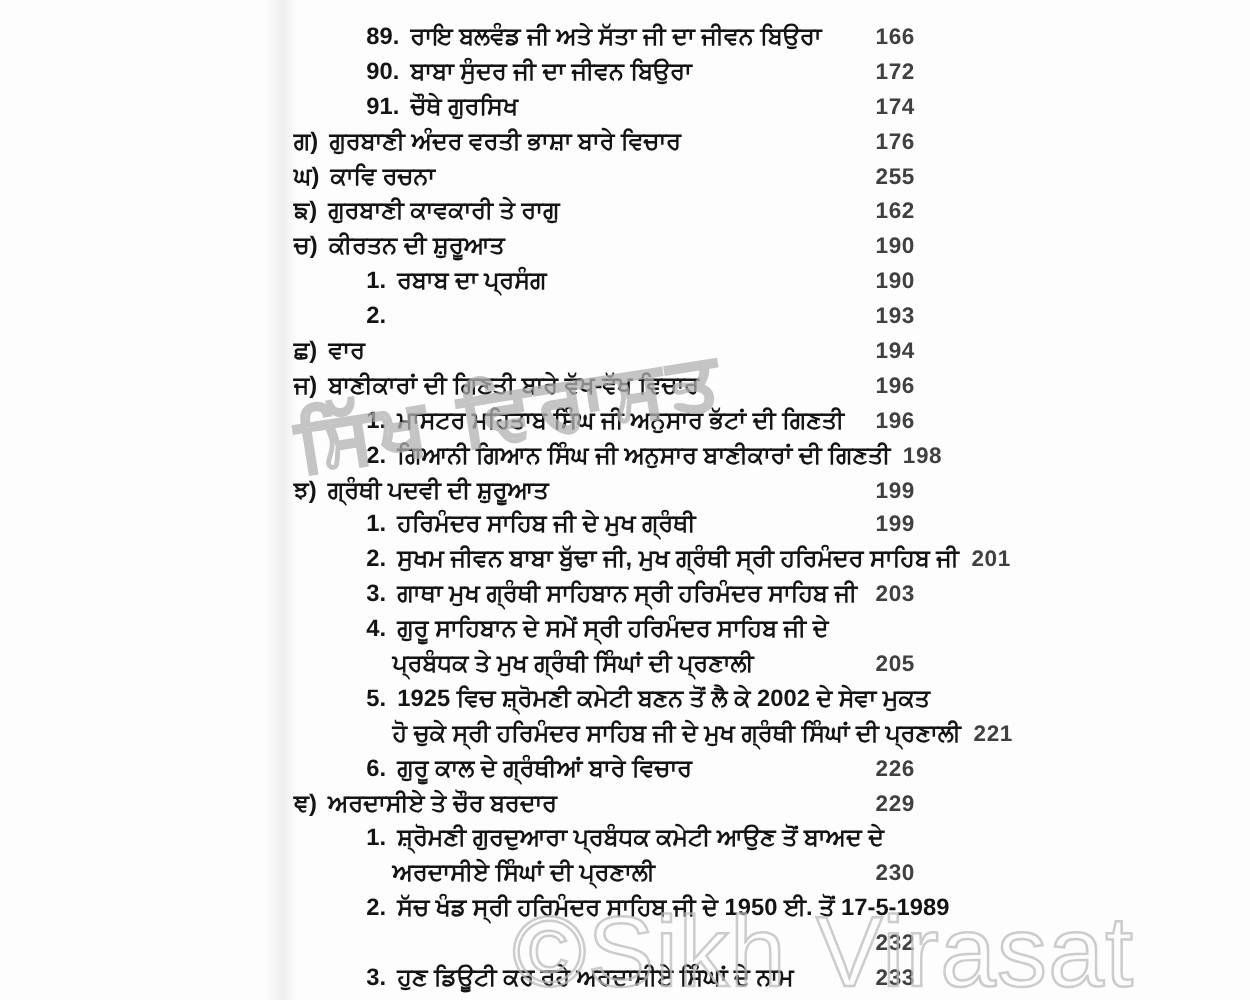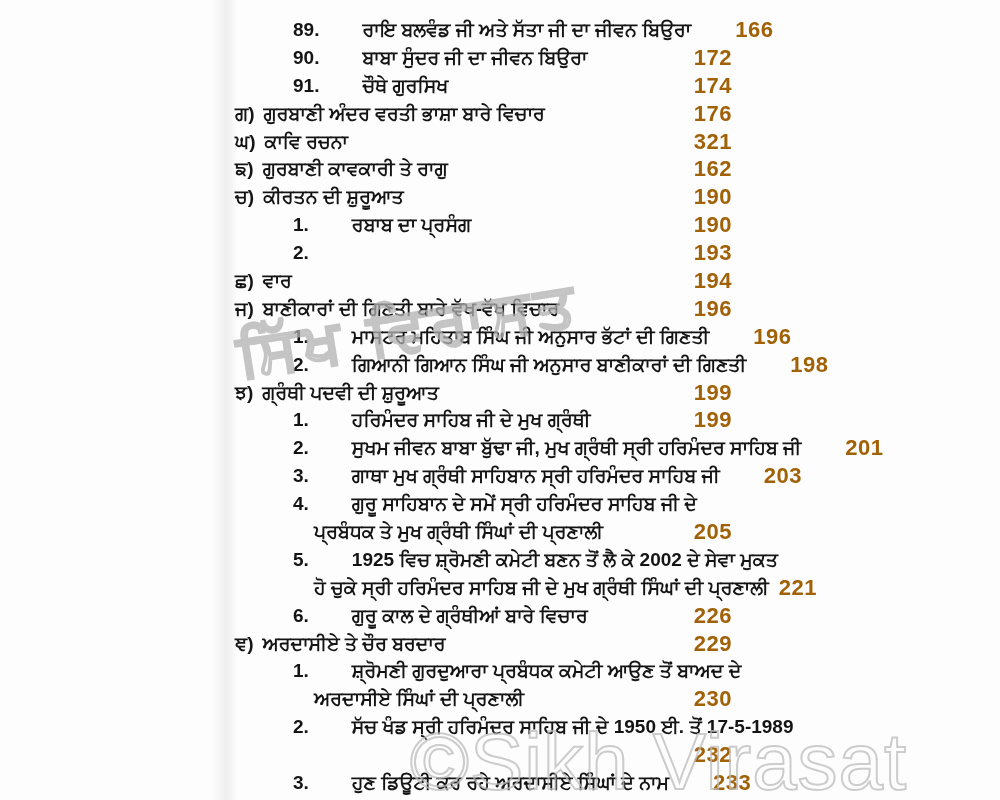--- a/index.html
+++ b/index.html
@@ -20,25 +20,25 @@
     color:#141414;
   }
   .row{
     display:flex;align-items:center;height:27.9px;line-height:27.9px;
     font-size:19px;font-weight:600;white-space:nowrap;
   }
   .row .num{margin-right:9px;}
   .row .num:empty{margin-right:0;}
   .row .txt{overflow:visible;}
   .row .pg{
-    margin-left:auto;padding-left:10px;font-weight:700;font-size:22px;
-    letter-spacing:0.5px;color:#a16207;
+    margin-left:auto;padding-left:10px;font-weight:700;font-size:18px;
+    letter-spacing:0.5px;color:#404040;
   }
   .lv-section{padding-left:0;}
-  .lv-item{padding-left:58px;gap:34px;}
+  .lv-item{padding-left:58px;}
   .lv-cont{padding-left:79px;}
   
   .wm{
     position:absolute;pointer-events:none;user-select:none;
     color:rgba(255,255,255,0.05);
     -webkit-text-stroke:2px #b2b2b2;
     opacity:0.75;
   }
   @supports not (-webkit-text-stroke: 1px black){
     .wm{color:#c6c6c6;}
@@ -75,21 +75,21 @@
     <span class="pg">174</span>
   </div>
       <div class="row lv-section">
     <span class="num">ਗ)</span>
     <span class="txt">ਗੁਰਬਾਣੀ ਅੰਦਰ ਵਰਤੀ ਭਾਸ਼ਾ ਬਾਰੇ ਵਿਚਾਰ</span>
     <span class="pg">176</span>
   </div>
       <div class="row lv-section">
     <span class="num">ਘ)</span>
     <span class="txt">ਕਾਵਿ ਰਚਨਾ</span>
-    <span class="pg">321</span>
+    <span class="pg">255</span>
   </div>
       <div class="row lv-section">
     <span class="num">ਙ)</span>
     <span class="txt">ਗੁਰਬਾਣੀ ਕਾਵਕਾਰੀ ਤੇ ਰਾਗੁ</span>
     <span class="pg">162</span>
   </div>
       <div class="row lv-section">
     <span class="num">ਚ)</span>
     <span class="txt">ਕੀਰਤਨ ਦੀ ਸ਼ੁਰੂਆਤ</span>
     <span class="pg">190</span>

